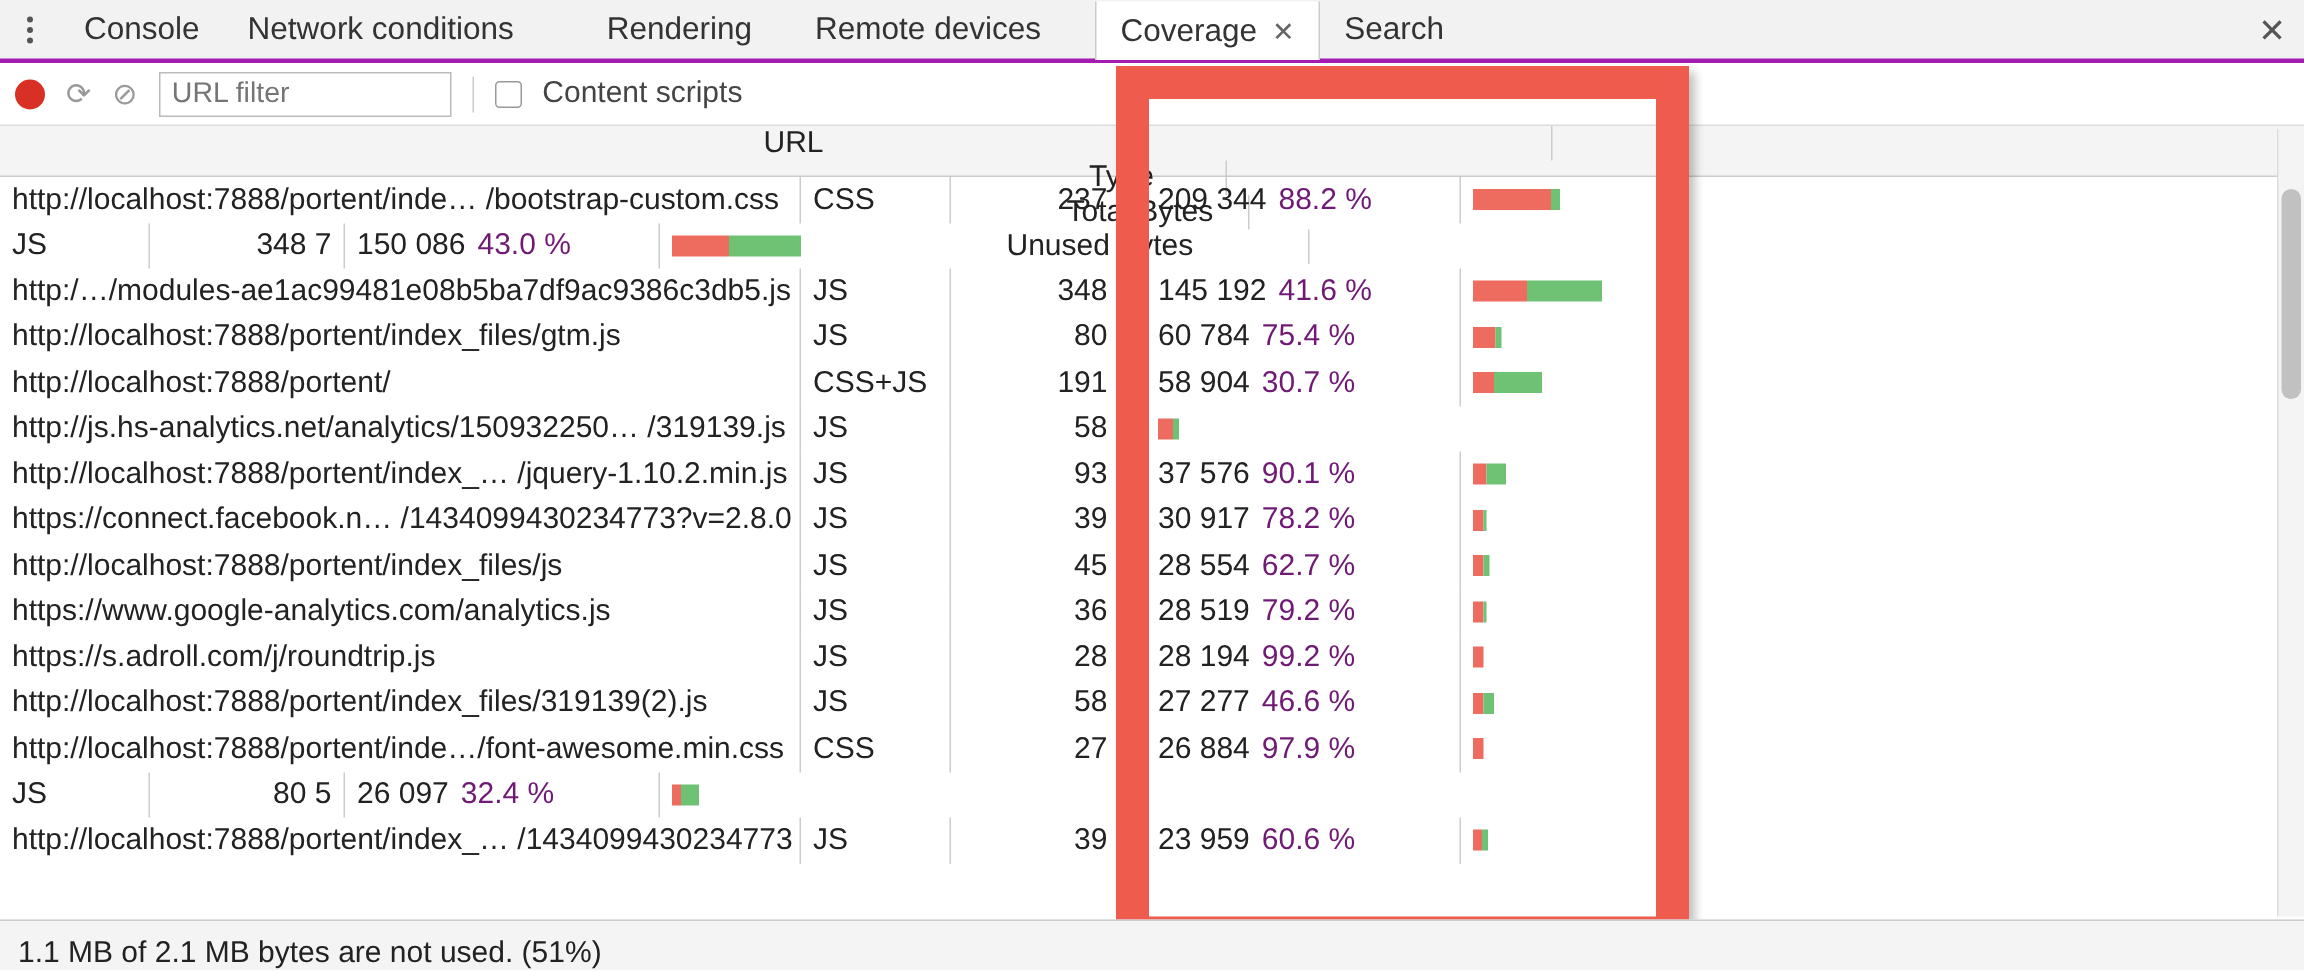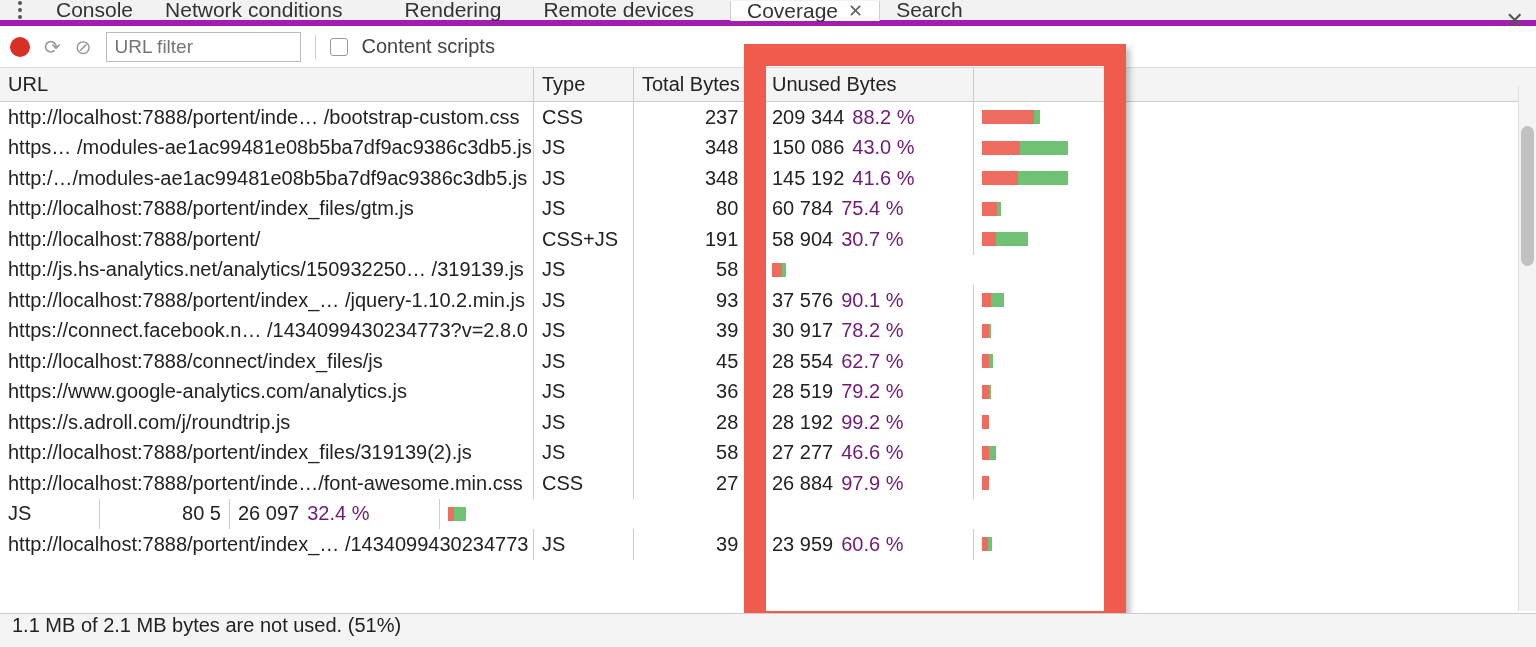--- a/index.html
+++ b/index.html
@@ -9,22 +9,22 @@
     color: #222;
     background: #fff;
     width: 1536px;
     height: 647px;
     overflow: hidden;
     position: relative;
   }
   .tabbar {
     display: flex;
     align-items: center;
-    height: 26px;
-    border-bottom: 6px solid #a21caf;
+    height: 42px;
+    border-bottom: 3px solid #a21caf;
     background: #f2f2f2;
     position: relative;
   }
   .kebab {
     width: 40px;
     display: flex;
     flex-direction: column;
     align-items: center;
     justify-content: center;
     gap: 3px;
@@ -87,20 +87,21 @@
 
   .thead {
     display: flex;
     height: 34px;
     align-items: center;
     border-bottom: 1px solid #ccc;
     background: #f4f4f4;
     font-size: 20px;
     font-weight: 400;
     color: #222;
+    flex-direction: column;
   }
   .thead .col { padding: 0 8px; border-right: 1px solid #ccc; height:100%; display:flex; align-items:center; }
   .col-url   { width: 534px; }
   .col-type  { width: 100px; }
   .col-total { width: 130px; justify-content: flex-start; }
   .col-unused{ width: 210px; justify-content: flex-start; }
   .col-bar   { width: 150px; border-right:none; }
   .rows { }
   .row {
     display: flex;
@@ -140,21 +141,21 @@
   .scrollbar .thumb {
     position:absolute; left:2px; right:2px; top:40px; height:140px;
     background:#c1c1c1; border-radius:7px;
   }
   .footer {
     position:absolute;
     bottom:0; left:0; right:0;
     height:34px;
     border-top:1px solid #ccc;
     background:#f4f4f4;
-    display:flex; align-items:flex-start;
+    display:flex; align-items:flex-end;
     padding: 0 12px;
     font-size:20px;
   }
 </style>
 </head>
 <body>
 
 <div class="tabbar">
   <div class="kebab">
     <span></span>
@@ -201,21 +202,20 @@
         <span class="pct">88.2 %</span>
       </div>
       <div class="cell bar">
         <div class="bar-wrap">
           <div class="bar-red" style="width:52px"></div>
           <div class="bar-green" style="width:6px"></div>
         </div>
       </div>
     </div>
     <div class="row">
-      <div class="cell url">https… /modules-ae1ac99481e08b5ba7df9ac9386c3db5.js</div>
       <div class="cell type">JS</div>
       <div class="cell total">348 7</div>
       <div class="cell unused">
         <span>150 086</span>
         <span class="pct">43.0 %</span>
       </div>
       <div class="cell bar">
         <div class="bar-wrap">
           <div class="bar-red" style="width:38px"></div>
           <div class="bar-green" style="width:48px"></div>
@@ -302,21 +302,21 @@
         <span class="pct">78.2 %</span>
       </div>
       <div class="cell bar">
         <div class="bar-wrap">
           <div class="bar-red" style="width:7px"></div>
           <div class="bar-green" style="width:2px"></div>
         </div>
       </div>
     </div>
     <div class="row">
-      <div class="cell url">http://localhost:7888/connect/index_files/js</div>
+      <div class="cell url">http://localhost:7888/portent/index_files/js</div>
       <div class="cell type">JS</div>
       <div class="cell total">45 5</div>
       <div class="cell unused">
         <span>28 554</span>
         <span class="pct">62.7 %</span>
       </div>
       <div class="cell bar">
         <div class="bar-wrap">
           <div class="bar-red" style="width:7px"></div>
           <div class="bar-green" style="width:4px"></div>
@@ -336,21 +336,21 @@
           <div class="bar-red" style="width:7px"></div>
           <div class="bar-green" style="width:2px"></div>
         </div>
       </div>
     </div>
     <div class="row">
       <div class="cell url">https://s.adroll.com/j/roundtrip.js</div>
       <div class="cell type">JS</div>
       <div class="cell total">28 3</div>
       <div class="cell unused">
-        <span>28 192</span>
+        <span>28 194</span>
         <span class="pct">99.2 %</span>
       </div>
       <div class="cell bar">
         <div class="bar-wrap">
           <div class="bar-red" style="width:7px"></div>
           <div class="bar-green" style="width:0px"></div>
         </div>
       </div>
     </div>
     <div class="row">

